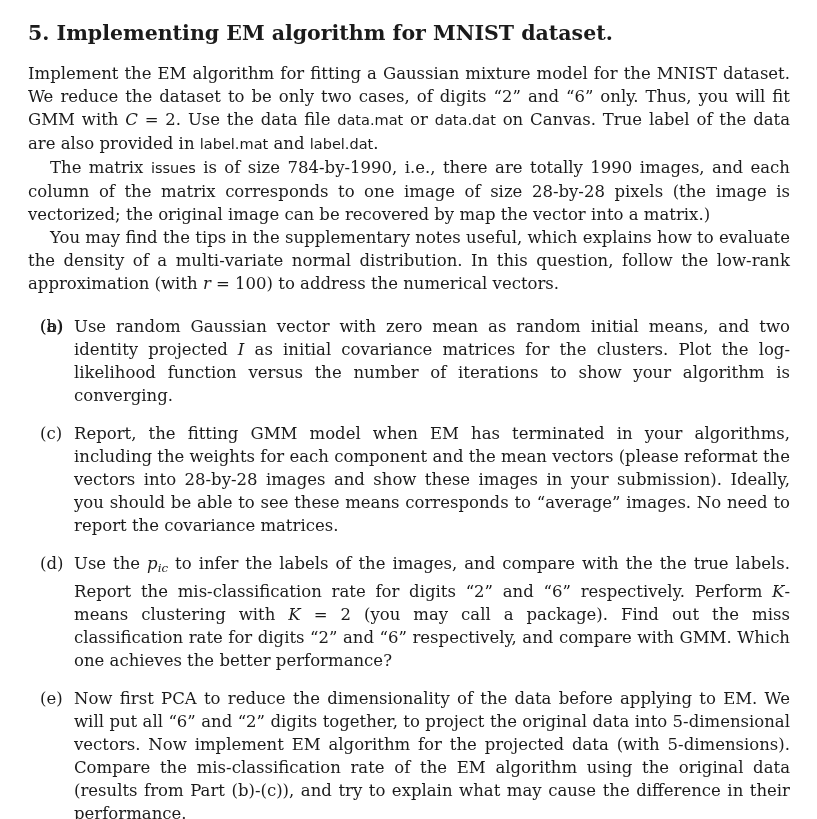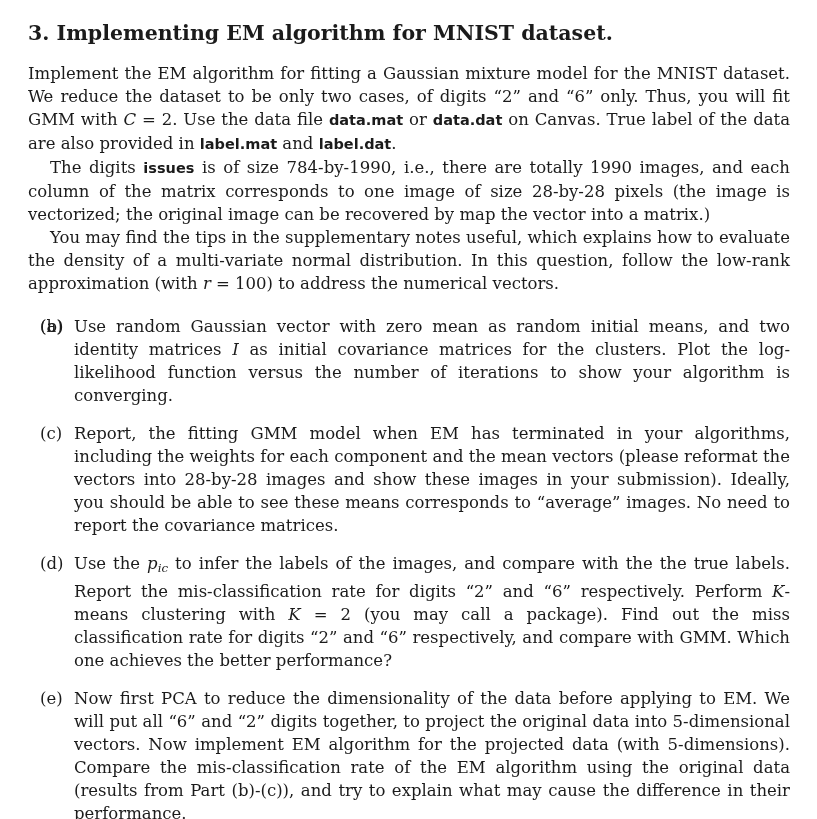--- a/index.html
+++ b/index.html
@@ -41,53 +41,52 @@
     text-align: justify;
   }
   .item-label {
     position: absolute;
     left: 12px;
     top: 0;
   }
   .sf {
     font-family: "DejaVu Sans", "Liberation Sans", sans-serif;
     font-size: 0.88em;
-    font-weight: bold;
   }
   .it {
     font-style: italic;
   }
   .sub {
     font-style: italic;
     font-size: 0.72em;
     vertical-align: -3px;
   }
 </style>
 </head>
 <body>
 
 <div class="page">
 
-  <div class="title">3. Implementing EM algorithm for MNIST dataset.</div>
+  <div class="title">5. Implementing EM algorithm for MNIST dataset.</div>
 
   <p class="para"><span>Implement the EM algorithm for fitting a Gaussian mixture model for the MNIST dataset. We reduce the dataset to be only two cases, of digits “2” and “6” only. Thus, you will fit GMM with </span><span class="it">C</span><span> = 2. Use the data file </span><span class="sf">data.mat</span><span> or </span><span class="sf">data.dat</span><span> on Canvas. True label of the data are also provided in </span><span class="sf">label.mat</span><span> and </span><span class="sf">label.dat</span><span>.</span></p>
 
-  <p class="para indent"><span>The digits </span><span class="sf">issues</span><span> is of size 784-by-1990, i.e., there are totally 1990 images, and each column of the matrix corresponds to one image of size 28-by-28 pixels (the image is vectorized; the original image can be recovered by map the vector into a matrix.)</span></p>
+  <p class="para indent"><span>The matrix </span><span class="sf">issues</span><span> is of size 784-by-1990, i.e., there are totally 1990 images, and each column of the matrix corresponds to one image of size 28-by-28 pixels (the image is vectorized; the original image can be recovered by map the vector into a matrix.)</span></p>
 
   <p class="para indent"><span>You may find the tips in the supplementary notes useful, which explains how to evaluate the density of a multi-variate normal distribution. In this question, follow the low-rank approximation (with </span><span class="it">r</span><span> = 100) to address the numerical vectors.</span></p>
 
   <div class="items">
 
     <div class="item">
       <span class="item-label">(a)</span>
     </div>
 
     <div class="item">
       <span class="item-label">(b)</span>
-      <span class="item-text"><span>Use random Gaussian vector with zero mean as random initial means, and two identity matrices </span><span class="it">I</span><span> as initial covariance matrices for the clusters. Plot the log-likelihood function versus the number of iterations to show your algorithm is converging.</span></span>
+      <span class="item-text"><span>Use random Gaussian vector with zero mean as random initial means, and two identity projected </span><span class="it">I</span><span> as initial covariance matrices for the clusters. Plot the log-likelihood function versus the number of iterations to show your algorithm is converging.</span></span>
     </div>
 
     <div class="item">
       <span class="item-label">(c)</span>
       <span class="item-text"><span>Report, the fitting GMM model when EM has terminated in your algorithms, including the weights for each component and the mean vectors (please reformat the vectors into 28-by-28 images and show these images in your submission). Ideally, you should be able to see these means corresponds to “average” images. No need to report the covariance matrices.</span></span>
     </div>
 
     <div class="item">
       <span class="item-label">(d)</span>
       <span class="item-text"><span>Use the </span><span class="it">p</span><span class="sub">ic</span><span> to infer the labels of the images, and compare with the the true labels. Report the mis-classification rate for digits “2” and “6” respectively. Perform </span><span class="it">K</span><span>-means clustering with </span><span class="it">K</span><span> = 2 (you may call a package). Find out the miss classification rate for digits “2” and “6” respectively, and compare with GMM. Which one achieves the better performance?</span></span>

